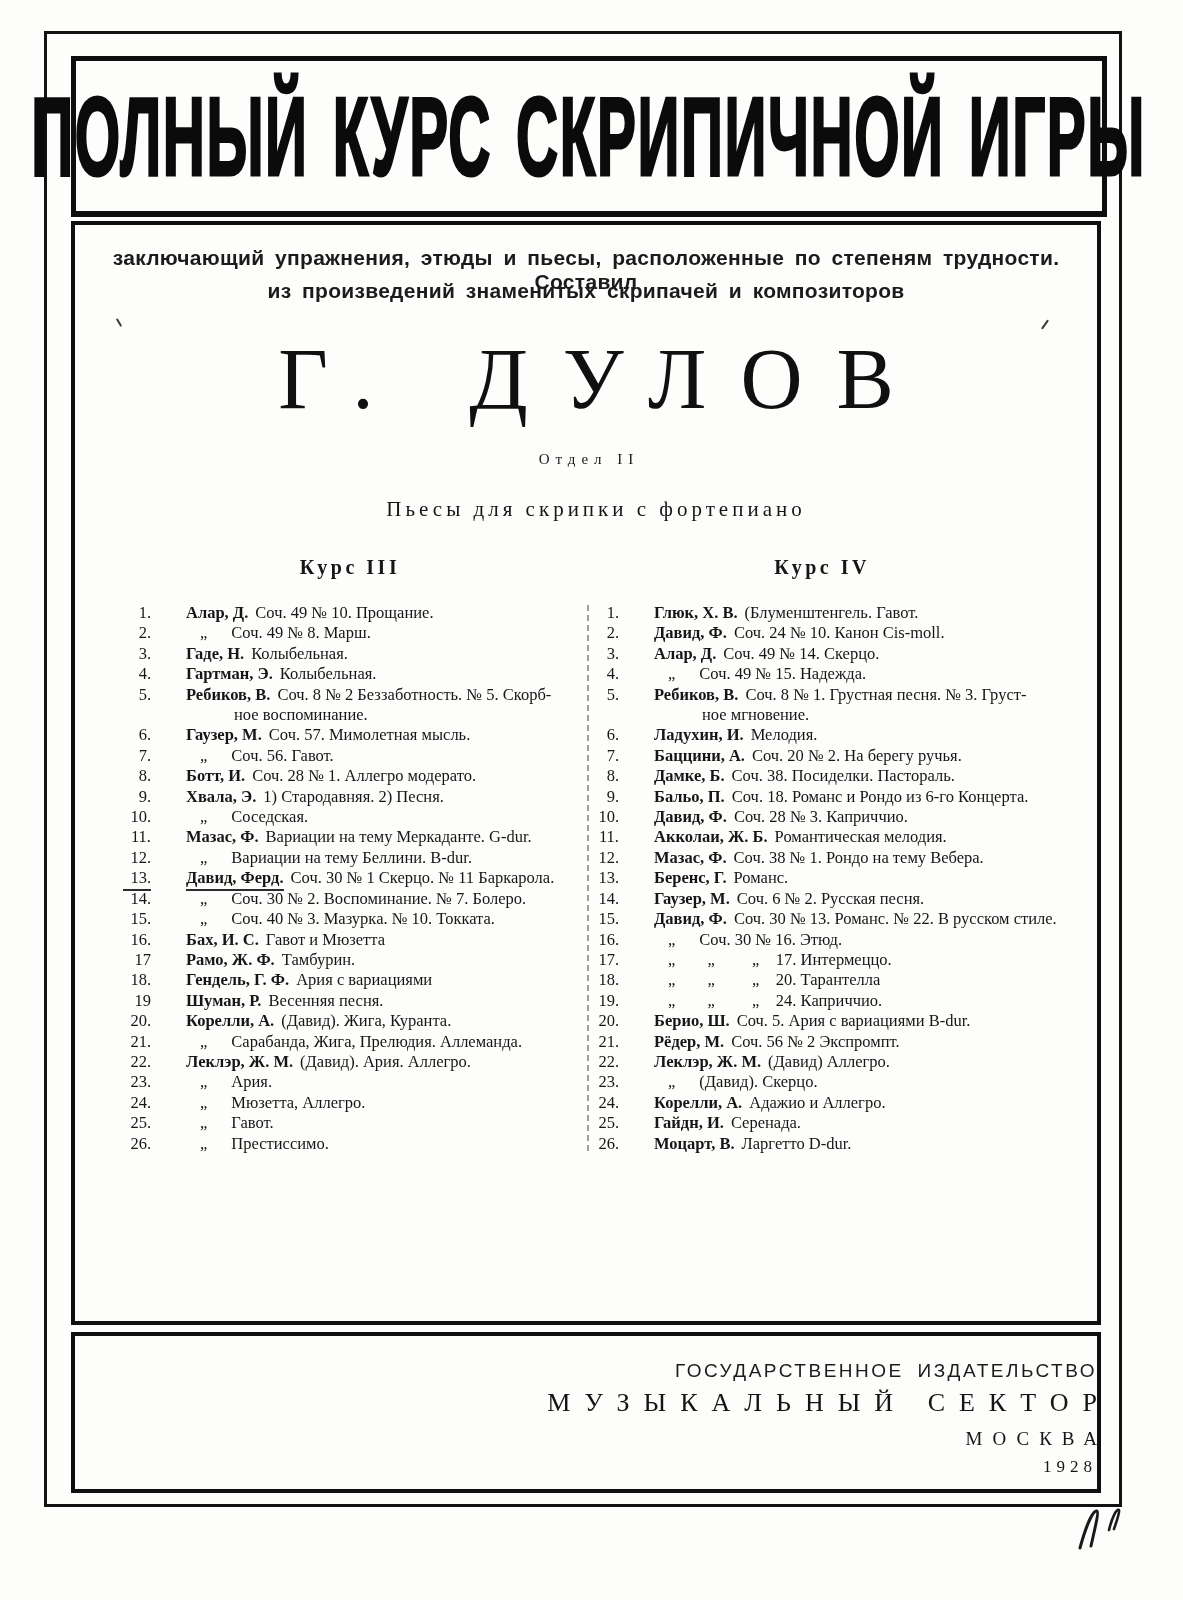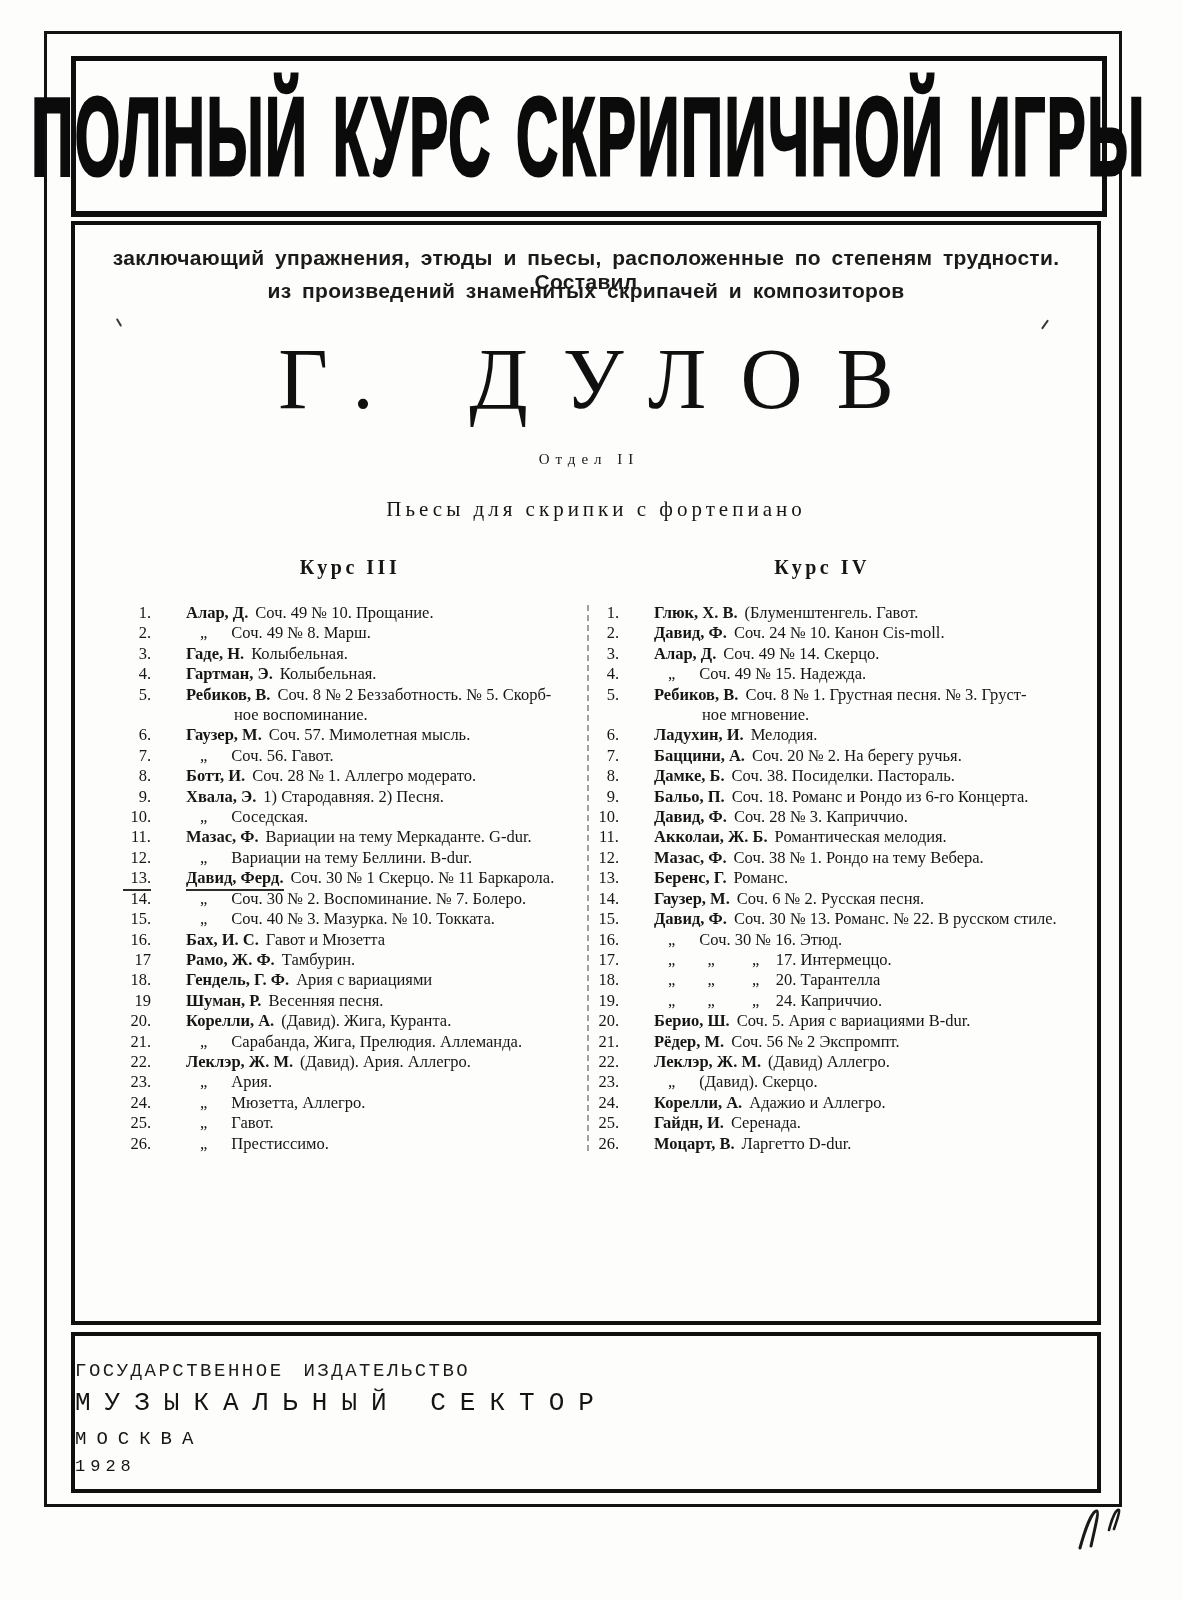--- a/index.html
+++ b/index.html
@@ -46,21 +46,21 @@
   .list.right{left:516px;width:500px;}
   .row{display:flex;align-items:baseline;white-space:pre;}
   .num{flex:none;width:28px;text-align:right;margin-right:7px;}
   .b{font-weight:700;margin-right:7px;white-space:pre;margin-left:28px;}
   .t{white-space:pre;}
   .row.d .b{font-weight:400;padding:0 24px 0 14px;margin-right:0;}
   .row.c .t{padding-left:41px;}
   .row.u .num,.row.u .b{box-shadow:0 2px 0 0 #2c2c2c;}
   .col-split{position:absolute;left:512px;top:380px;height:546px;width:0;border-left:2px dashed #555;opacity:.55;}
   
-  .footer-box div{position:absolute;left:0;right:0;text-align:left;font-family:Liberation Mono, monospace;}
+  .footer-box div{position:absolute;left:0;right:0;text-align:right;}
   .pub{top:24px;font-family:"Liberation Sans",sans-serif;font-size:19px;font-weight:400;letter-spacing:2.5px;word-spacing:6px;color:#1c1c1c;}
   .sector{top:52px;font-size:26px;letter-spacing:14px;margin-right:-14px;font-weight:400;color:#141414;}
   .city{top:92px;font-size:19px;letter-spacing:10px;margin-right:-10px;}
   .year{top:121px;font-size:17px;letter-spacing:5px;}
   
   .tick{position:absolute;width:2px;height:9px;background:#3a3a3a;border-radius:2px;}
   .tick1{left:118px;top:318px;transform:rotate(-30deg);}
   .tick2{left:1044px;top:319px;transform:rotate(35deg);height:11px;}
   .hand-mark{position:absolute;left:1076px;top:1500px;}
 </style>

